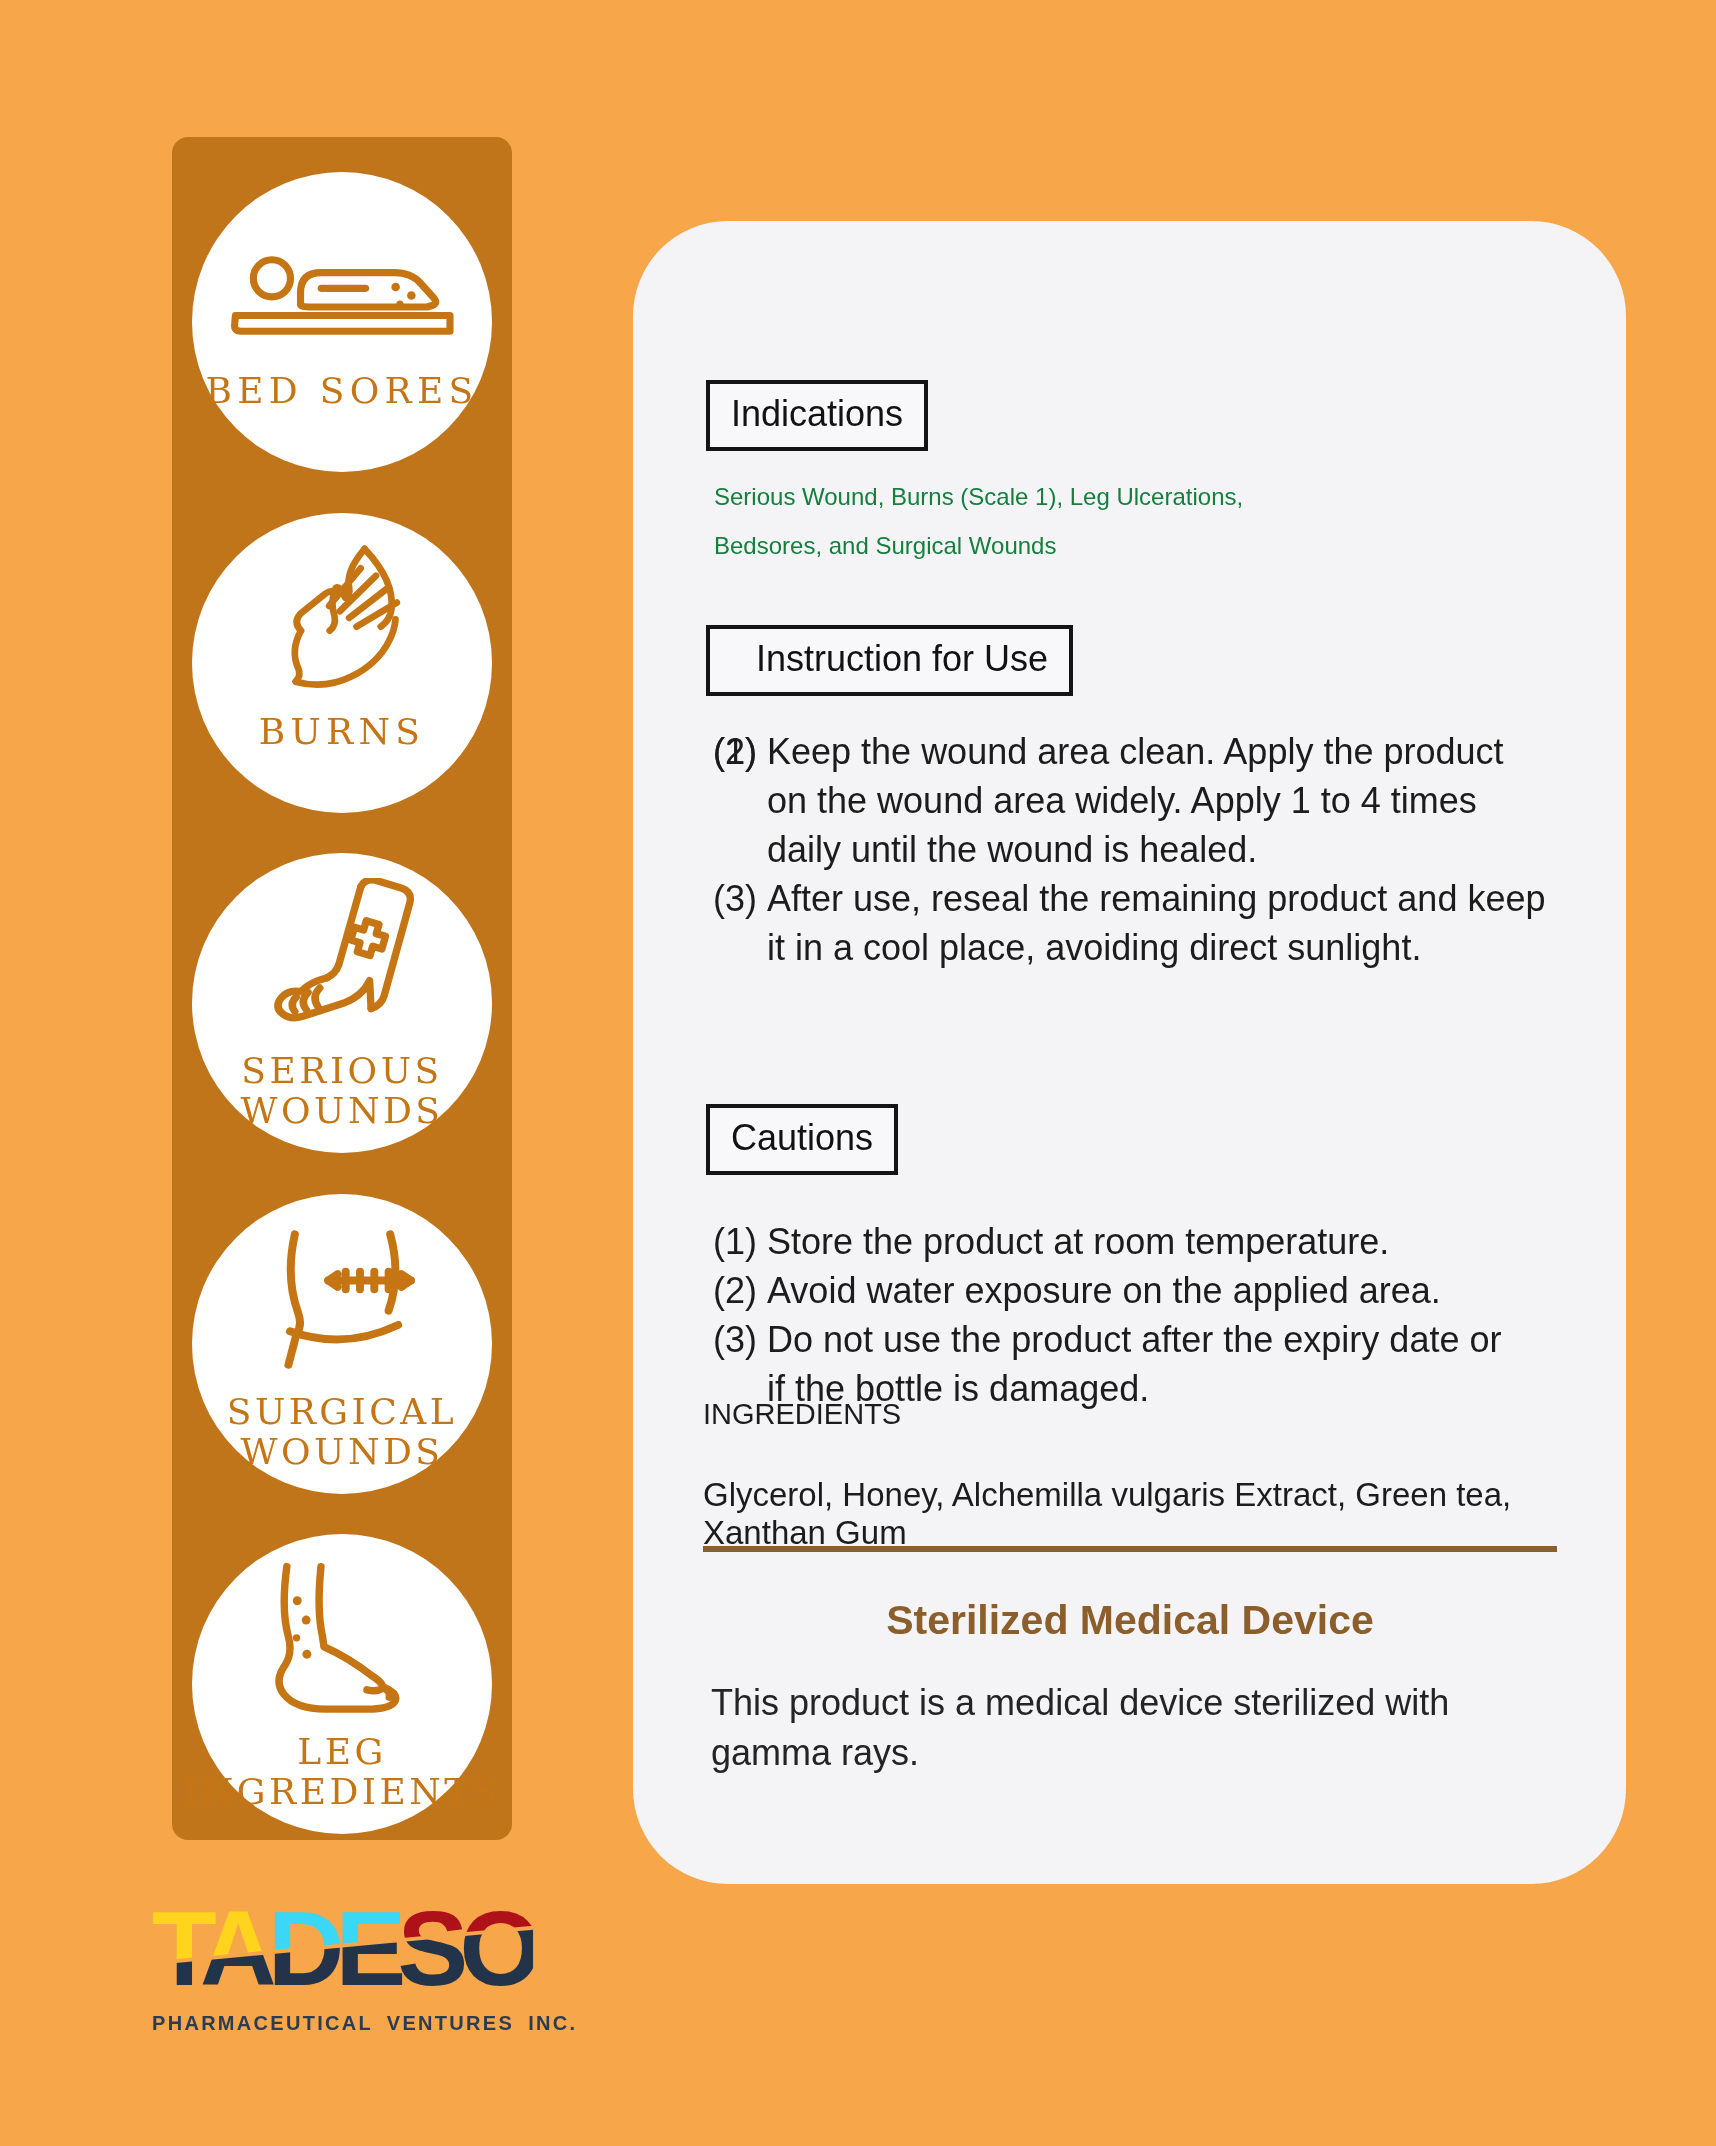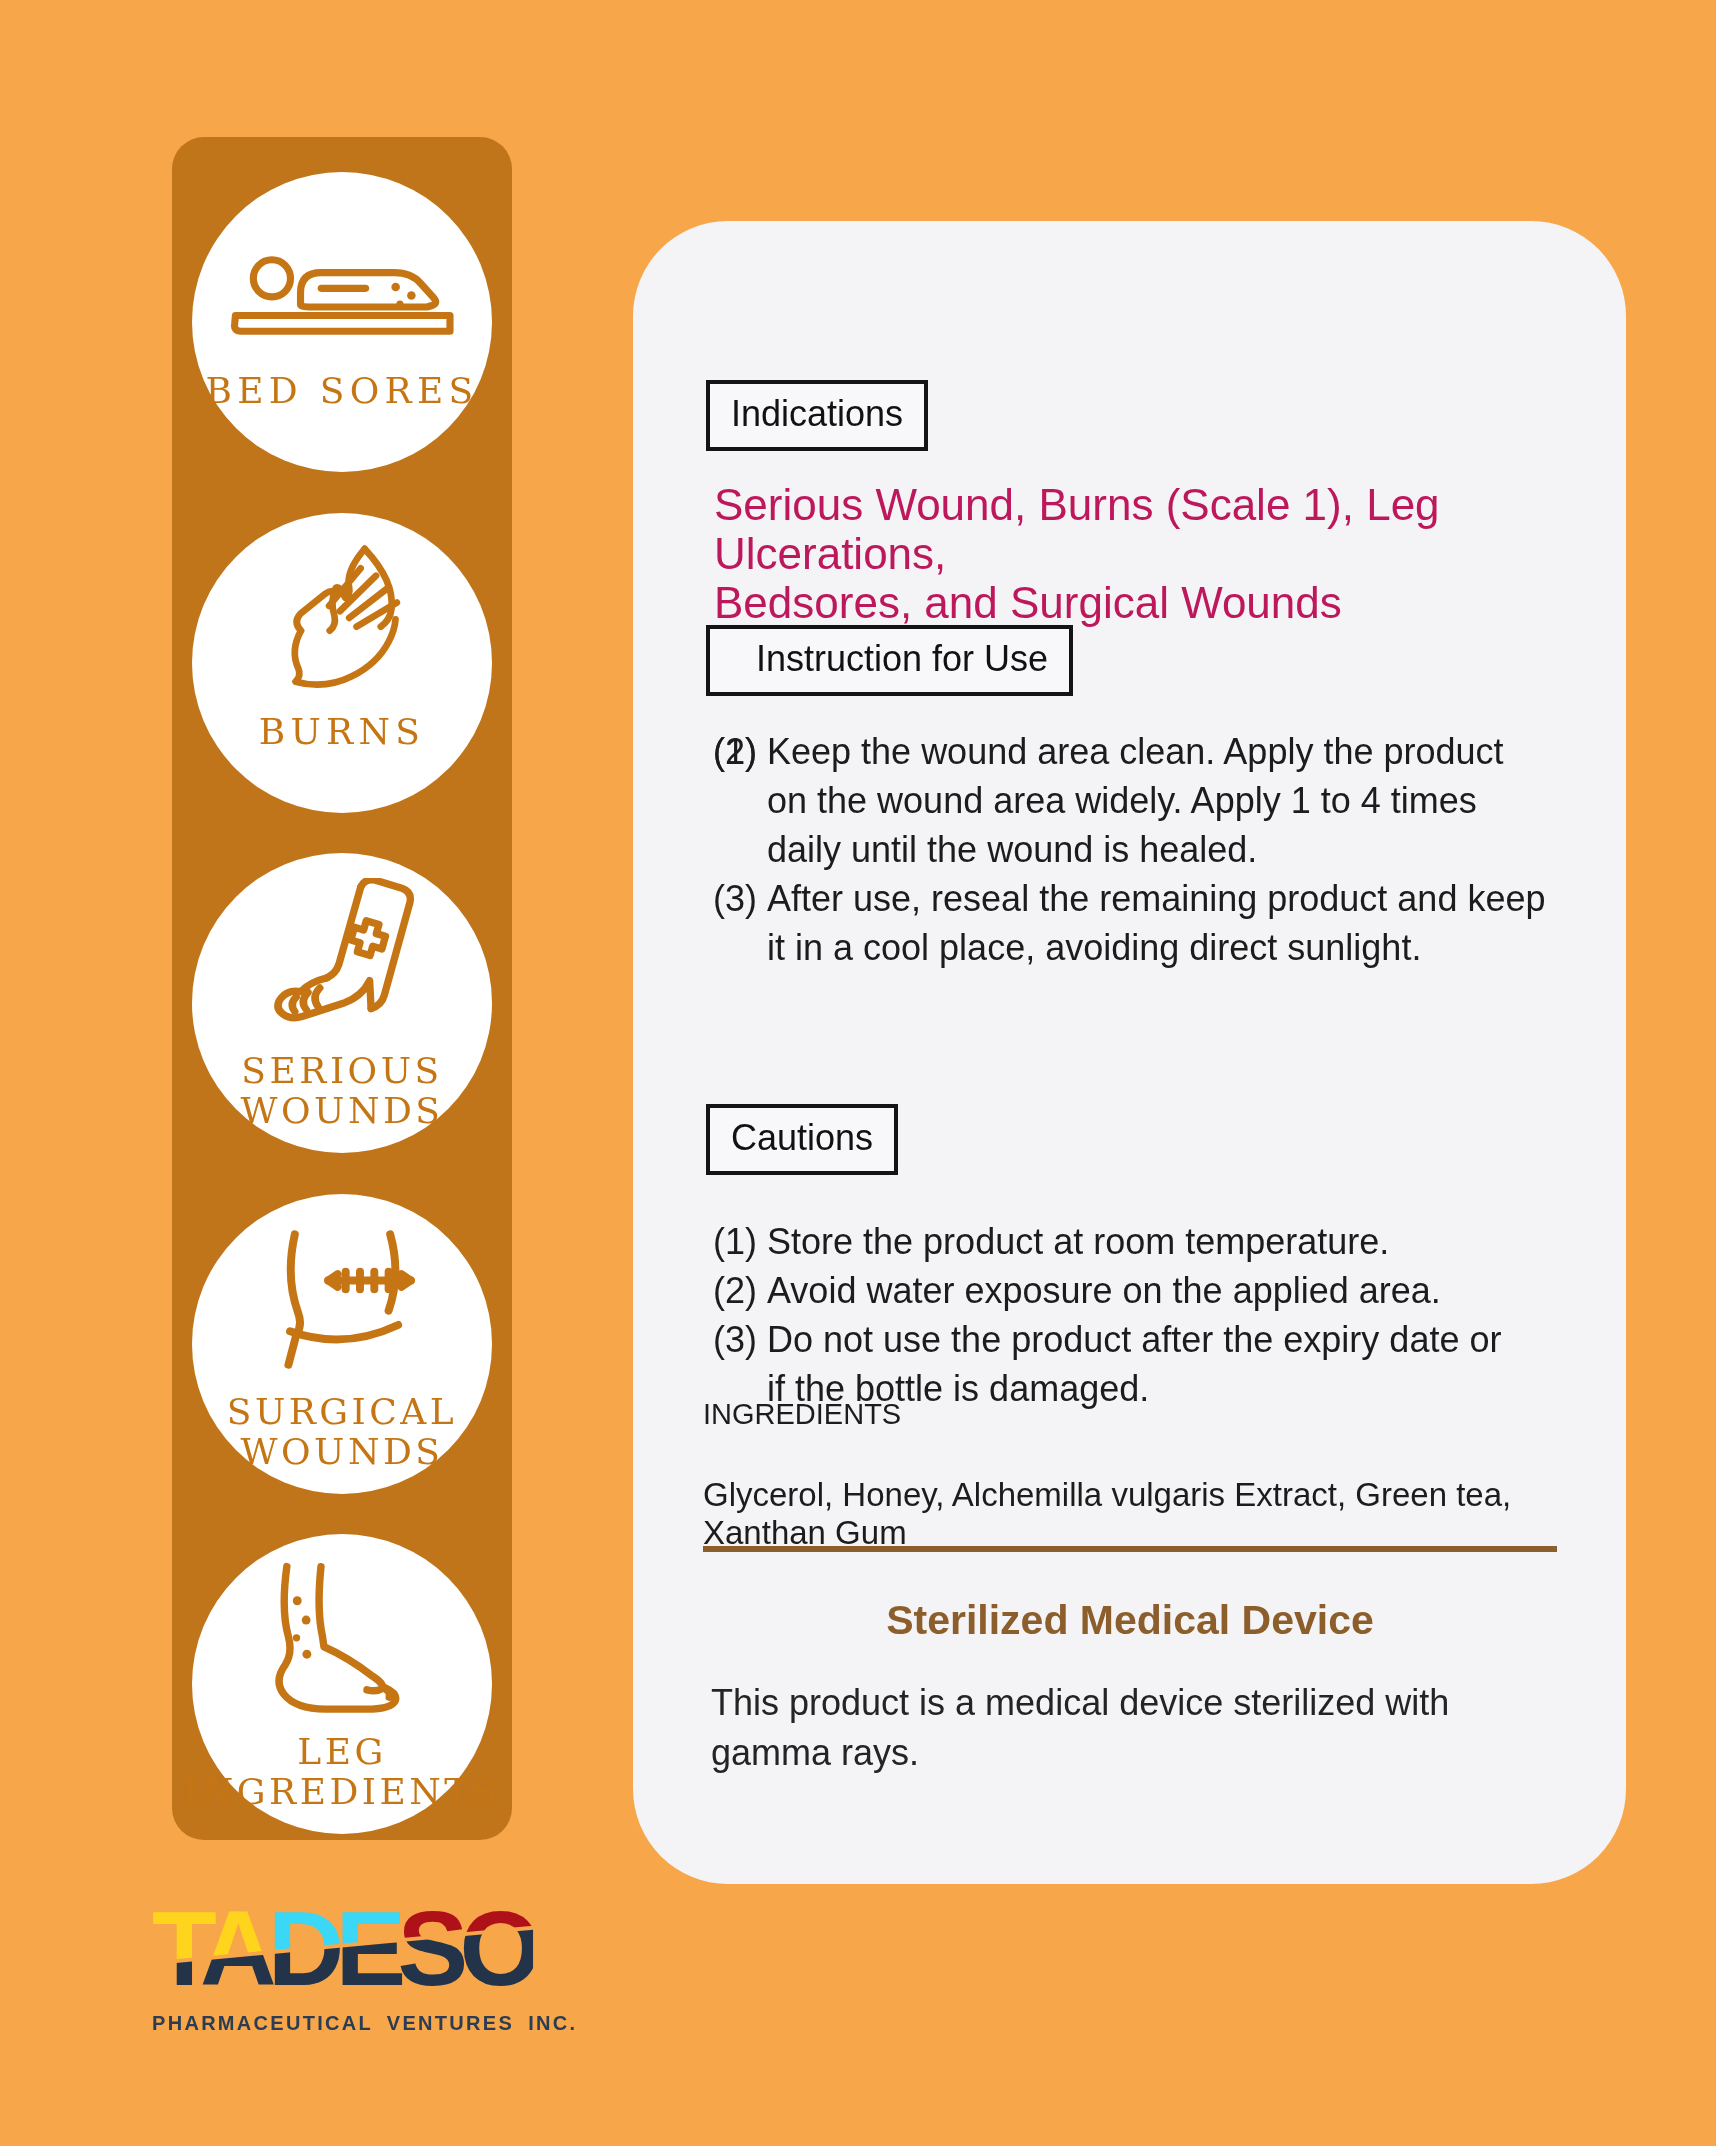--- a/index.html
+++ b/index.html
@@ -2,40 +2,40 @@
 <html style="font-size:14px"><head>
 <meta charset="utf-8">
 <style>
   html,body{margin:0;padding:0;background:#F7A64A;}
   .canvas{
     position:relative;width:1717px;height:2146px;background:#F7A64A;overflow:hidden;
     font-family:"Liberation Sans",sans-serif;color:#1C1C1C;
   }
   
   .sidebar{position:absolute;left:172px;top:137px;width:340px;height:1703px;
-    background:#C1751A;border-radius:32px;}
+    background:#C1751A;border-radius:16px;}
   .circle{position:absolute;left:20px;width:300px;height:300px;border-radius:50%;
     background:#FFFFFF;display:flex;flex-direction:column;align-items:center;
     justify-content:flex-start;padding-top:30px;box-sizing:border-box;}
   .circle .icon-box{height:166px;display:flex;align-items:center;justify-content:center;}
   .circle-label{font-family:"DejaVu Serif","Liberation Serif",serif;color:#C57513;
     text-align:center;white-space:pre-line;margin-top:1.8px;}
   .label-1line{font-size:36px;letter-spacing:5.3px;line-height:42px;}
   .label-2line{font-size:36px;letter-spacing:3.5px;line-height:40px;}
   .ic{stroke:#C57513;fill:none;stroke-width:10;stroke-linecap:round;stroke-linejoin:round;}
   .ic .dot{fill:#C57513;stroke:none;}
   
   .panel{position:absolute;left:633px;top:221px;width:993px;height:1663px;
     background:#F4F4F6;border-radius:95px;}
   .section-box{position:absolute;display:inline-block;border:4.4px solid #141414;
     background:#F8F8FA;padding:8.8px 21px 12.4px;font-size:36px;font-weight:normal;color:#121212;}
   .box-indications{left:73px;top:159px;}
   .box-instructions{left:73px;top:404px;padding-left:46px;}
   .box-cautions{left:73px;top:883px;text-align:right;}
-  .body-text{font-size:44px;line-height:49px;color:#be185d;white-space:pre-line;margin-top:8px;}
+  .body-text{font-size:24px;line-height:49px;color:#15803d;white-space:pre-line;}
   .indications-body{position:absolute;left:81px;top:251px;width:865px;}
   .num-list{position:absolute;width:891px;}
   .list-instructions{left:80px;top:506px;}
   .list-cautions{left:80px;top:996px;}
   .num-item{position:relative;padding-left:54px;font-size:36px;line-height:49px;}
   .num-item .marker{position:absolute;left:0;top:0;}
   .num-item .text{white-space:pre-line;}
   .ingredients-label{position:absolute;left:70px;top:1177px;font-size:29px;color:#1C1C1C;}
   .ingredients-value{position:absolute;left:70px;top:1255px;font-size:33px;color:#1C1C1C;}
   .divider{position:absolute;left:70px;top:1325px;width:854px;height:6.2px;background:#8C5E2B;}

